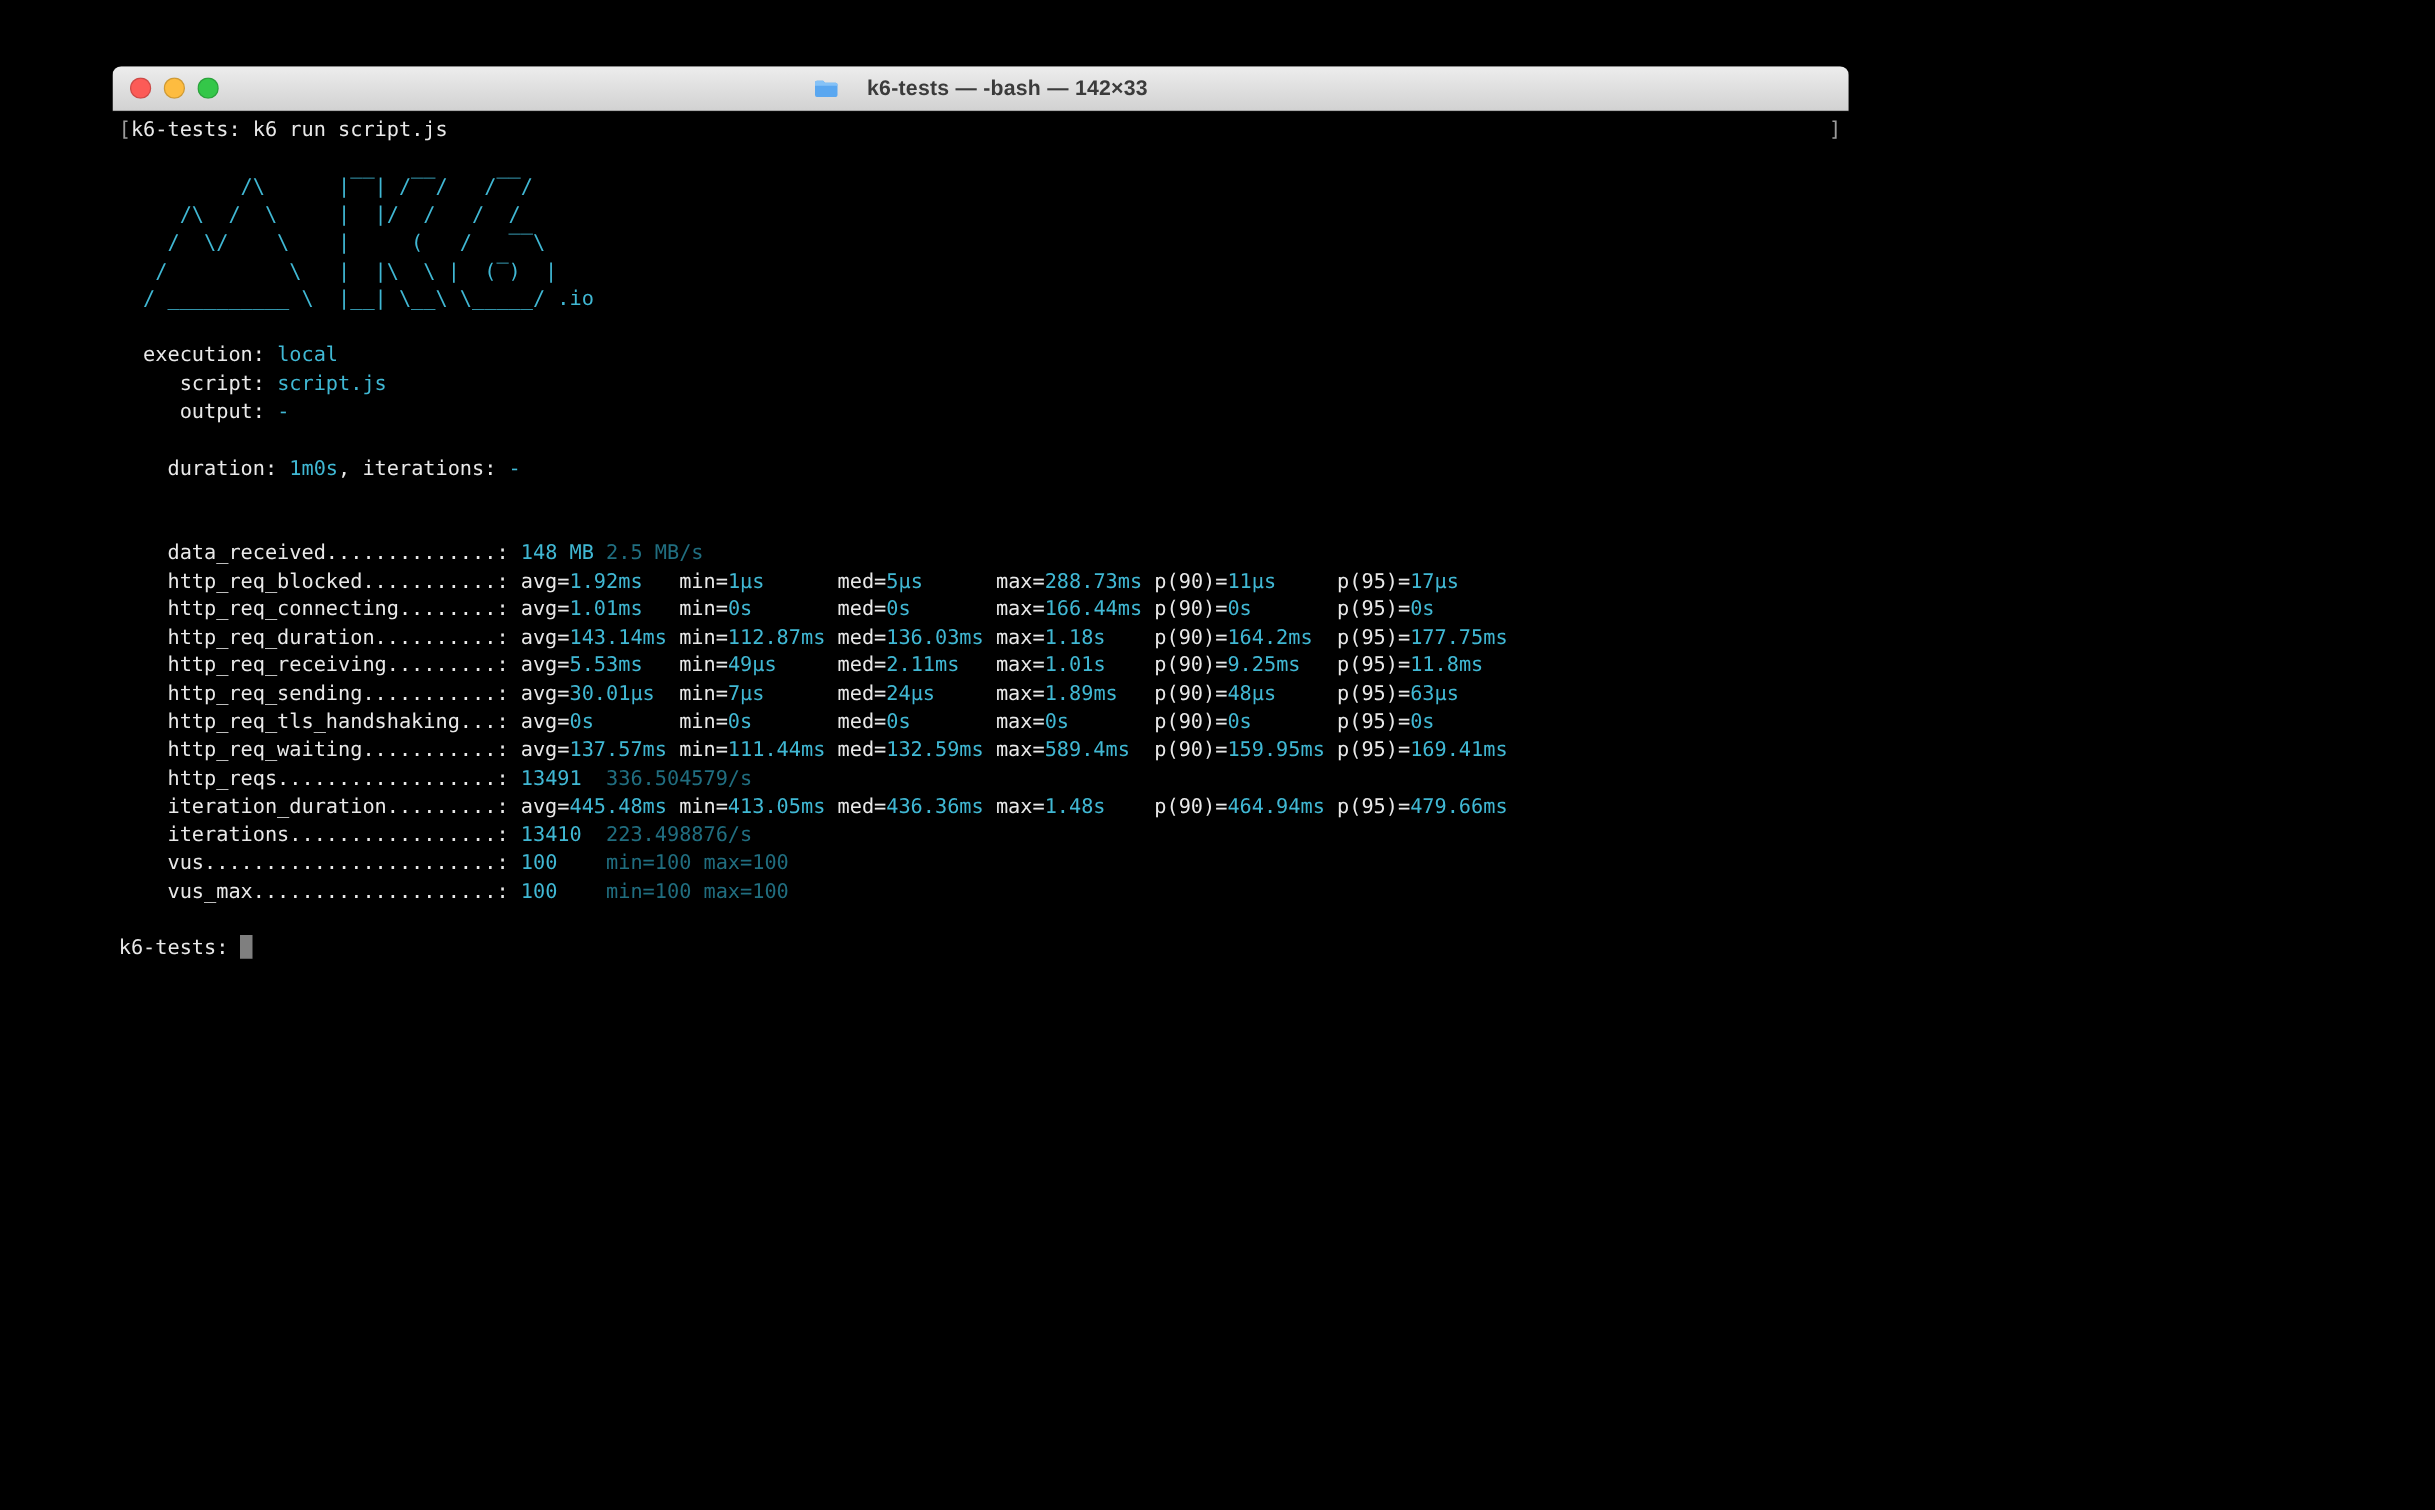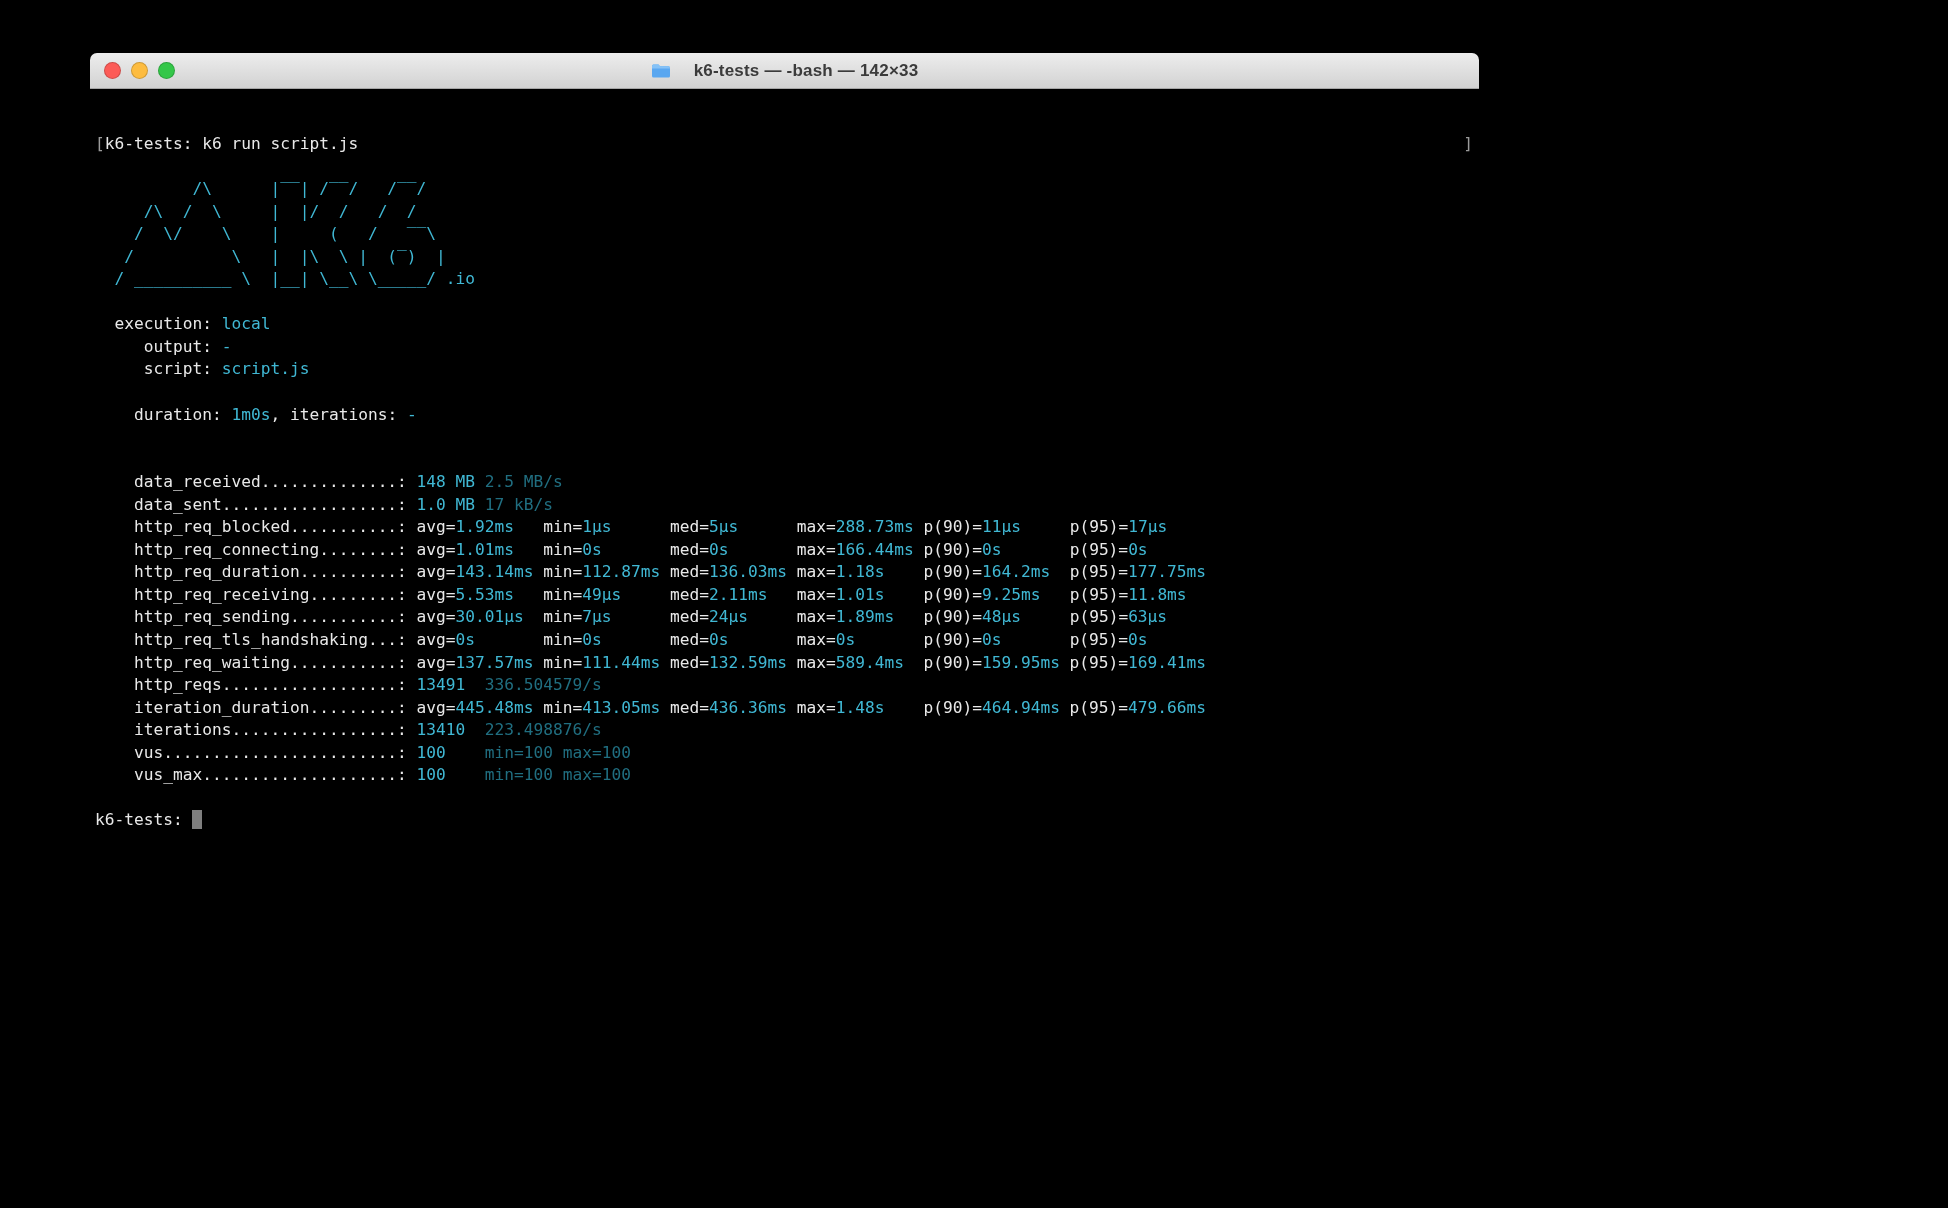--- a/index.html
+++ b/index.html
@@ -40,21 +40,20 @@
     letter-spacing:.2px;
   }
   .folder-icon{width:20px;height:16px;position:relative;display:inline-block;}
   .terminal{
     position:absolute;top:36px;left:0;right:0;bottom:0;
     background:#000;
     padding:4px 6px 0 5px;
     font-size:16.2px;
     line-height:22.55px;
     cursor:text;
-    margin-top:40px;
   }
   .line{
     white-space:pre;
     min-height:22.55px;
     display:flex;justify-content:space-between;
   }
   .line .lseg{white-space:pre;}
   .c-w{color:var(--white);}
   .c-c{color:var(--cyan);}
   .c-d{color:var(--dim);}
@@ -84,28 +83,27 @@
   <div class="terminal">
       <div class="line"><span class="lseg"><span class="lseg c-g">[</span><span class="lseg c-w">k6-tests: k6 run script.js</span></span><span class="lseg c-g">]</span></div>
       <div class="line"><span class="lseg"></span></div>
       <div class="line"><span class="lseg"><span class="lseg c-c">          /\      |‾‾| /‾‾/   /‾‾/</span></span></div>
       <div class="line"><span class="lseg"><span class="lseg c-c">     /\  /  \     |  |/  /   /  /</span></span></div>
       <div class="line"><span class="lseg"><span class="lseg c-c">    /  \/    \    |     (   /   ‾‾\</span></span></div>
       <div class="line"><span class="lseg"><span class="lseg c-c">   /          \   |  |\  \ |  (‾)  |</span></span></div>
       <div class="line"><span class="lseg"><span class="lseg c-c">  / __________ \  |__| \__\ \_____/ .io</span></span></div>
       <div class="line"><span class="lseg"></span></div>
       <div class="line"><span class="lseg"><span class="lseg c-w">  execution: </span><span class="lseg c-c">local</span></span></div>
+      <div class="line"><span class="lseg"><span class="lseg c-w">     script: </span><span class="lseg c-c">script.js</span></span></div>
       <div class="line"><span class="lseg"><span class="lseg c-w">     output: </span><span class="lseg c-c">-</span></span></div>
-      <div class="line"><span class="lseg"><span class="lseg c-w">     script: </span><span class="lseg c-c">script.js</span></span></div>
       <div class="line"><span class="lseg"></span></div>
       <div class="line"><span class="lseg"><span class="lseg c-w">    duration: </span><span class="lseg c-c">1m0s</span><span class="lseg c-w">, iterations: </span><span class="lseg c-c">-</span></span></div>
       <div class="line"><span class="lseg"></span></div>
       <div class="line"><span class="lseg"></span></div>
       <div class="line"><span class="lseg"><span class="lseg c-w">    data_received..............: </span><span class="lseg c-c">148 MB</span><span class="lseg c-d"> 2.5 MB/s</span></span></div>
-      <div class="line"><span class="lseg"><span class="lseg c-w">    data_sent..................: </span><span class="lseg c-c">1.0 MB</span><span class="lseg c-d"> 17 kB/s</span></span></div>
       <div class="line"><span class="lseg"><span class="lseg c-w">    http_req_blocked...........: avg=</span><span class="lseg c-c">1.92ms</span><span class="lseg c-w">   min=</span><span class="lseg c-c">1µs</span><span class="lseg c-w">      med=</span><span class="lseg c-c">5µs</span><span class="lseg c-w">      max=</span><span class="lseg c-c">288.73ms</span><span class="lseg c-w"> p(90)=</span><span class="lseg c-c">11µs</span><span class="lseg c-w">     p(95)=</span><span class="lseg c-c">17µs</span></span></div>
       <div class="line"><span class="lseg"><span class="lseg c-w">    http_req_connecting........: avg=</span><span class="lseg c-c">1.01ms</span><span class="lseg c-w">   min=</span><span class="lseg c-c">0s</span><span class="lseg c-w">       med=</span><span class="lseg c-c">0s</span><span class="lseg c-w">       max=</span><span class="lseg c-c">166.44ms</span><span class="lseg c-w"> p(90)=</span><span class="lseg c-c">0s</span><span class="lseg c-w">       p(95)=</span><span class="lseg c-c">0s</span></span></div>
       <div class="line"><span class="lseg"><span class="lseg c-w">    http_req_duration..........: avg=</span><span class="lseg c-c">143.14ms</span><span class="lseg c-w"> min=</span><span class="lseg c-c">112.87ms</span><span class="lseg c-w"> med=</span><span class="lseg c-c">136.03ms</span><span class="lseg c-w"> max=</span><span class="lseg c-c">1.18s</span><span class="lseg c-w">    p(90)=</span><span class="lseg c-c">164.2ms</span><span class="lseg c-w">  p(95)=</span><span class="lseg c-c">177.75ms</span></span></div>
       <div class="line"><span class="lseg"><span class="lseg c-w">    http_req_receiving.........: avg=</span><span class="lseg c-c">5.53ms</span><span class="lseg c-w">   min=</span><span class="lseg c-c">49µs</span><span class="lseg c-w">     med=</span><span class="lseg c-c">2.11ms</span><span class="lseg c-w">   max=</span><span class="lseg c-c">1.01s</span><span class="lseg c-w">    p(90)=</span><span class="lseg c-c">9.25ms</span><span class="lseg c-w">   p(95)=</span><span class="lseg c-c">11.8ms</span></span></div>
       <div class="line"><span class="lseg"><span class="lseg c-w">    http_req_sending...........: avg=</span><span class="lseg c-c">30.01µs</span><span class="lseg c-w">  min=</span><span class="lseg c-c">7µs</span><span class="lseg c-w">      med=</span><span class="lseg c-c">24µs</span><span class="lseg c-w">     max=</span><span class="lseg c-c">1.89ms</span><span class="lseg c-w">   p(90)=</span><span class="lseg c-c">48µs</span><span class="lseg c-w">     p(95)=</span><span class="lseg c-c">63µs</span></span></div>
       <div class="line"><span class="lseg"><span class="lseg c-w">    http_req_tls_handshaking...: avg=</span><span class="lseg c-c">0s</span><span class="lseg c-w">       min=</span><span class="lseg c-c">0s</span><span class="lseg c-w">       med=</span><span class="lseg c-c">0s</span><span class="lseg c-w">       max=</span><span class="lseg c-c">0s</span><span class="lseg c-w">       p(90)=</span><span class="lseg c-c">0s</span><span class="lseg c-w">       p(95)=</span><span class="lseg c-c">0s</span></span></div>
       <div class="line"><span class="lseg"><span class="lseg c-w">    http_req_waiting...........: avg=</span><span class="lseg c-c">137.57ms</span><span class="lseg c-w"> min=</span><span class="lseg c-c">111.44ms</span><span class="lseg c-w"> med=</span><span class="lseg c-c">132.59ms</span><span class="lseg c-w"> max=</span><span class="lseg c-c">589.4ms</span><span class="lseg c-w">  p(90)=</span><span class="lseg c-c">159.95ms</span><span class="lseg c-w"> p(95)=</span><span class="lseg c-c">169.41ms</span></span></div>
       <div class="line"><span class="lseg"><span class="lseg c-w">    http_reqs..................: </span><span class="lseg c-c">13491</span><span class="lseg c-d">  336.504579/s</span></span></div>
       <div class="line"><span class="lseg"><span class="lseg c-w">    iteration_duration.........: avg=</span><span class="lseg c-c">445.48ms</span><span class="lseg c-w"> min=</span><span class="lseg c-c">413.05ms</span><span class="lseg c-w"> med=</span><span class="lseg c-c">436.36ms</span><span class="lseg c-w"> max=</span><span class="lseg c-c">1.48s</span><span class="lseg c-w">    p(90)=</span><span class="lseg c-c">464.94ms</span><span class="lseg c-w"> p(95)=</span><span class="lseg c-c">479.66ms</span></span></div>
       <div class="line"><span class="lseg"><span class="lseg c-w">    iterations.................: </span><span class="lseg c-c">13410</span><span class="lseg c-d">  223.498876/s</span></span></div>

